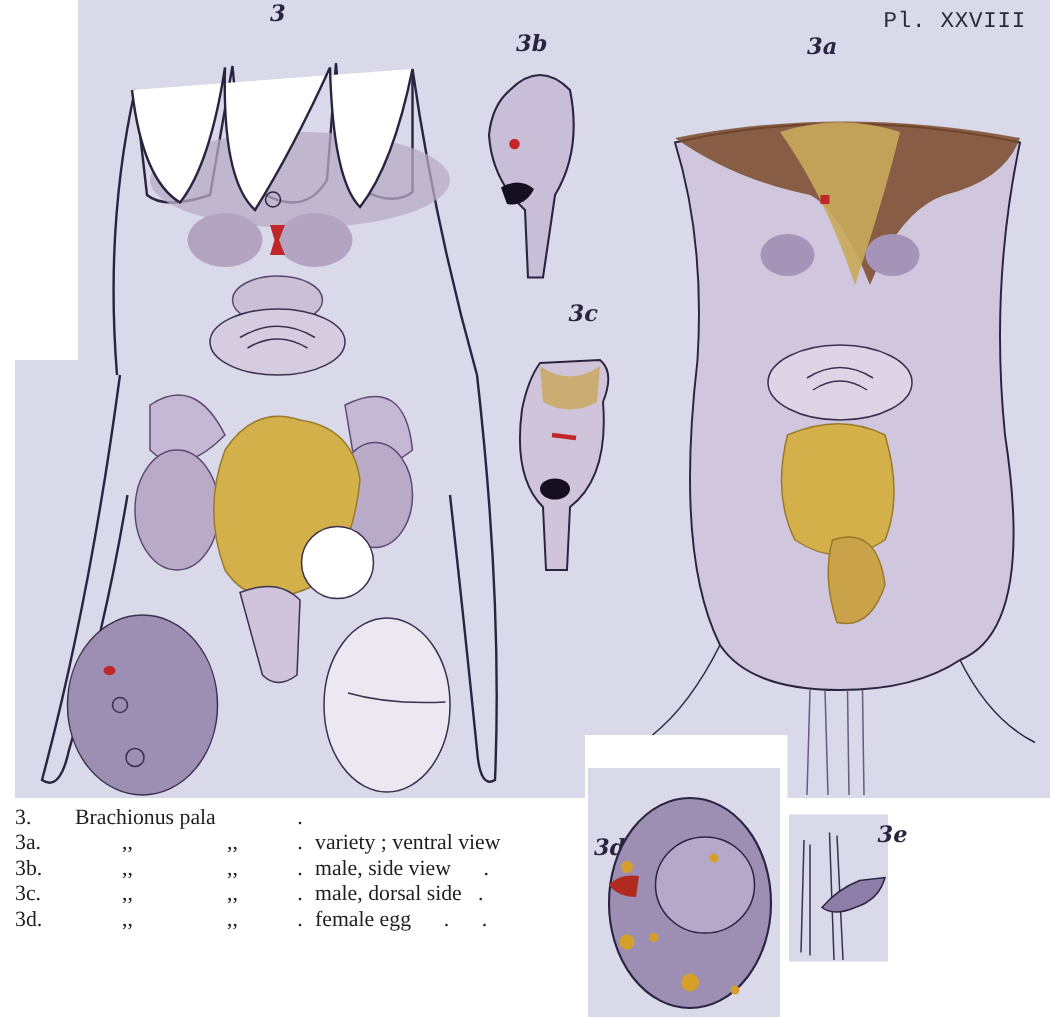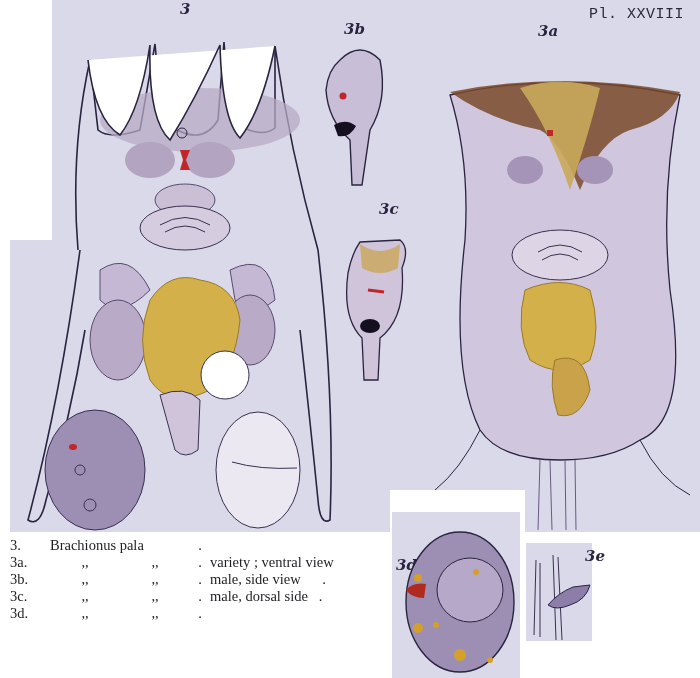--- a/index.html
+++ b/index.html
@@ -163,14 +163,15 @@
     <span class="c-dot">.</span>
     <span class="c-desc">male, dorsal side   .</span>
   </div>
   <div class="legend-row">
     <span class="c-num ital">3d.</span>
     <span class="c-ditto">
       <span>,,</span>
       <span>,,</span>
     </span>
     <span class="c-dot">.</span>
+    <span class="c-desc">female egg      .      .</span>
   </div>
 </div>
 
 </body></html>

